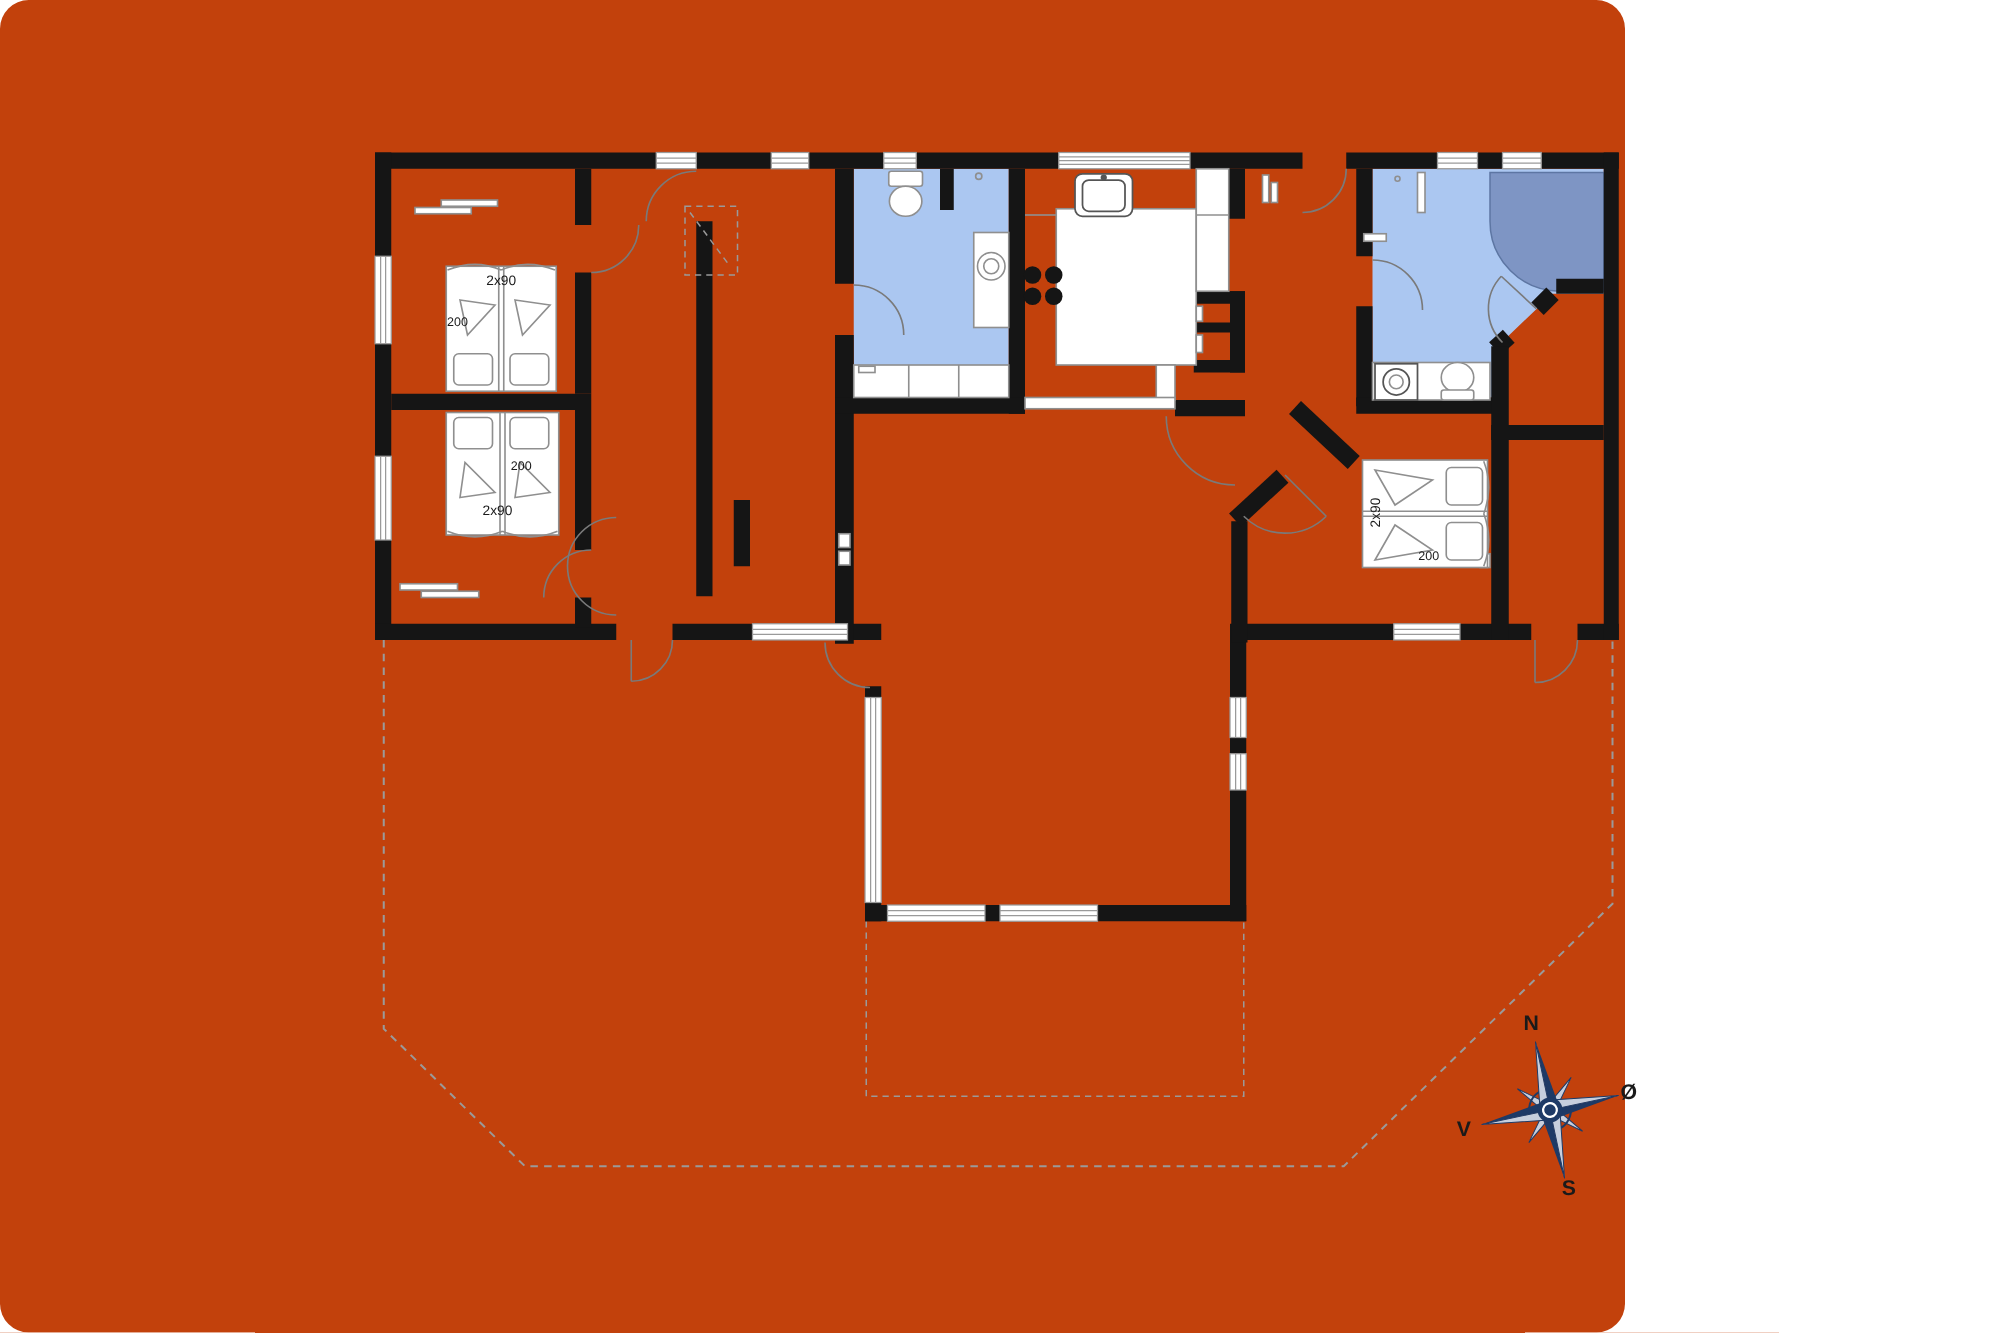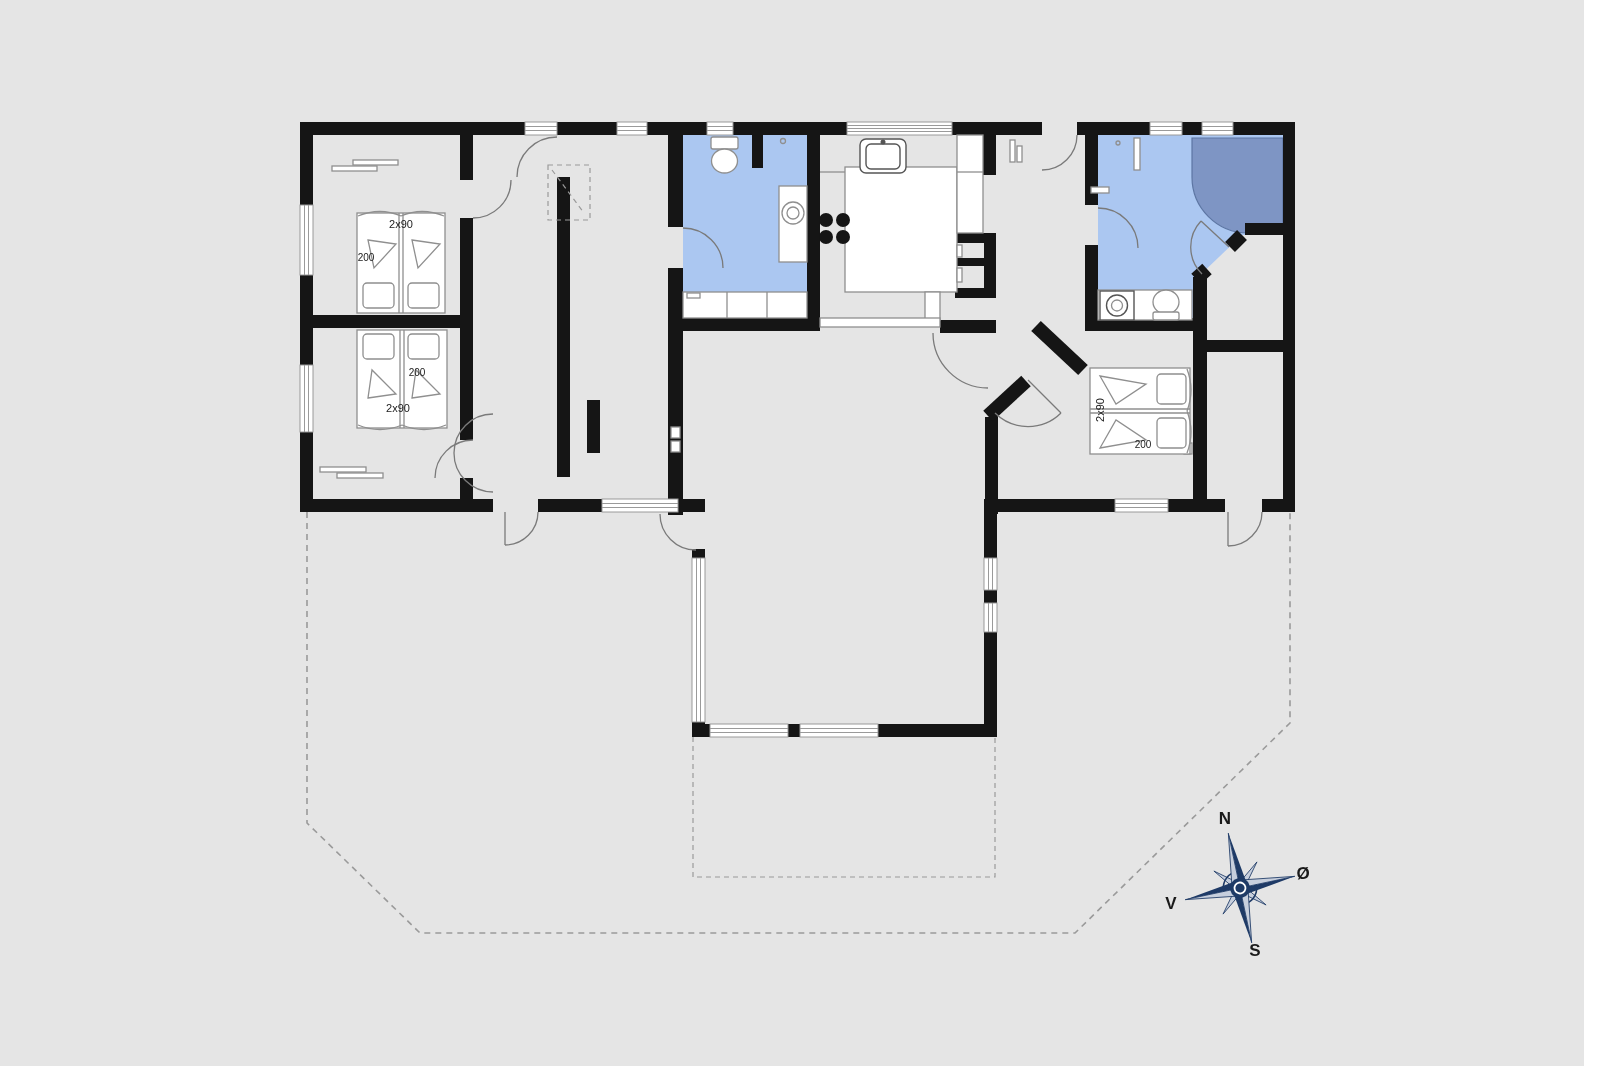--- a/index.html
+++ b/index.html
@@ -1,16 +1,16 @@
 <!DOCTYPE html>
 <html><head>
 <meta charset="utf-8">
 <style>
   html,body{margin:0;padding:0;background:#fff;}
-  .stage{width:1584px;height:1066px;position:relative;background:#e5e5e5;}
+  .stage{width:1300px;height:1066px;position:relative;background:#c2410c;border-radius:23px;}
   svg{display:block;}
   .wall{fill:#151515;stroke:none;}
   .dwall{stroke:#151515;stroke-width:14;fill:none;}
   .fx{fill:#ffffff;stroke:#8f8f8f;stroke-width:1.3;}
   .fxd{fill:#ffffff;stroke:#555555;stroke-width:1.4;}
   .thin{fill:none;stroke:#8f8f8f;stroke-width:1.3;}
   .arc{fill:none;stroke:#7a7a7a;stroke-width:1.3;}
   .leaf{stroke:#7a7a7a;stroke-width:1.3;}
   .win{fill:#ffffff;stroke:#9a9a9a;stroke-width:1;}
   .winline{stroke:#9a9a9a;stroke-width:1;}

